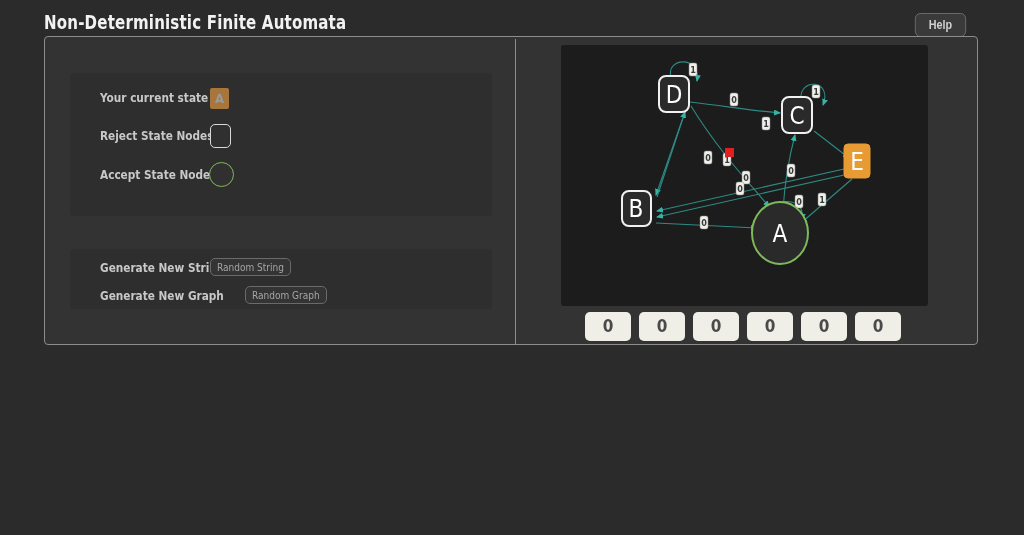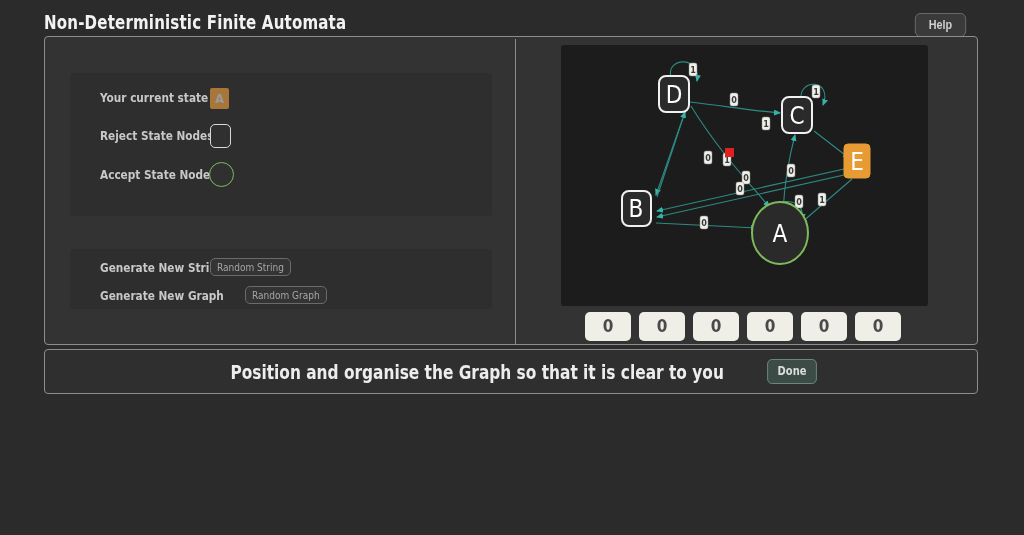--- a/index.html
+++ b/index.html
@@ -455,20 +455,14 @@
       <span class="string-tile">0</span>
       <span class="string-tile">0</span>
       <span class="string-tile">0</span>
       <span class="string-tile">0</span>
       <span class="string-tile">0</span>
       <span class="string-tile">0</span>
     </div>
 
   </div>
 
-  <div id="bottom-bar">
-    <div id="bottom-inner">
-      <span id="instruction-text">Position and organise the Graph so that it is clear to you</span>
-      <span id="done-button">Done</span>
-    </div>
-  </div>
 
 </div>
 
 </body></html>

